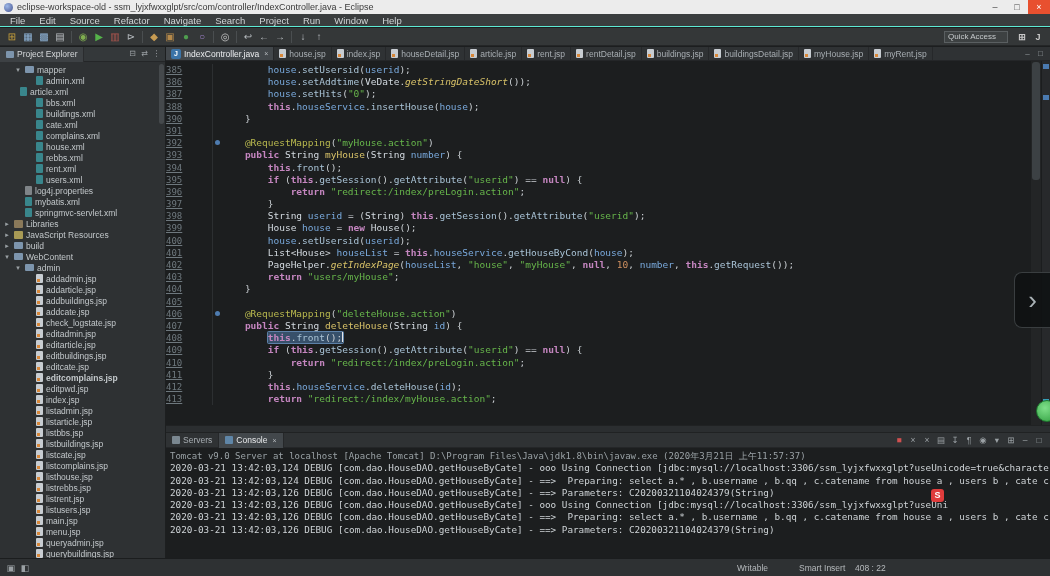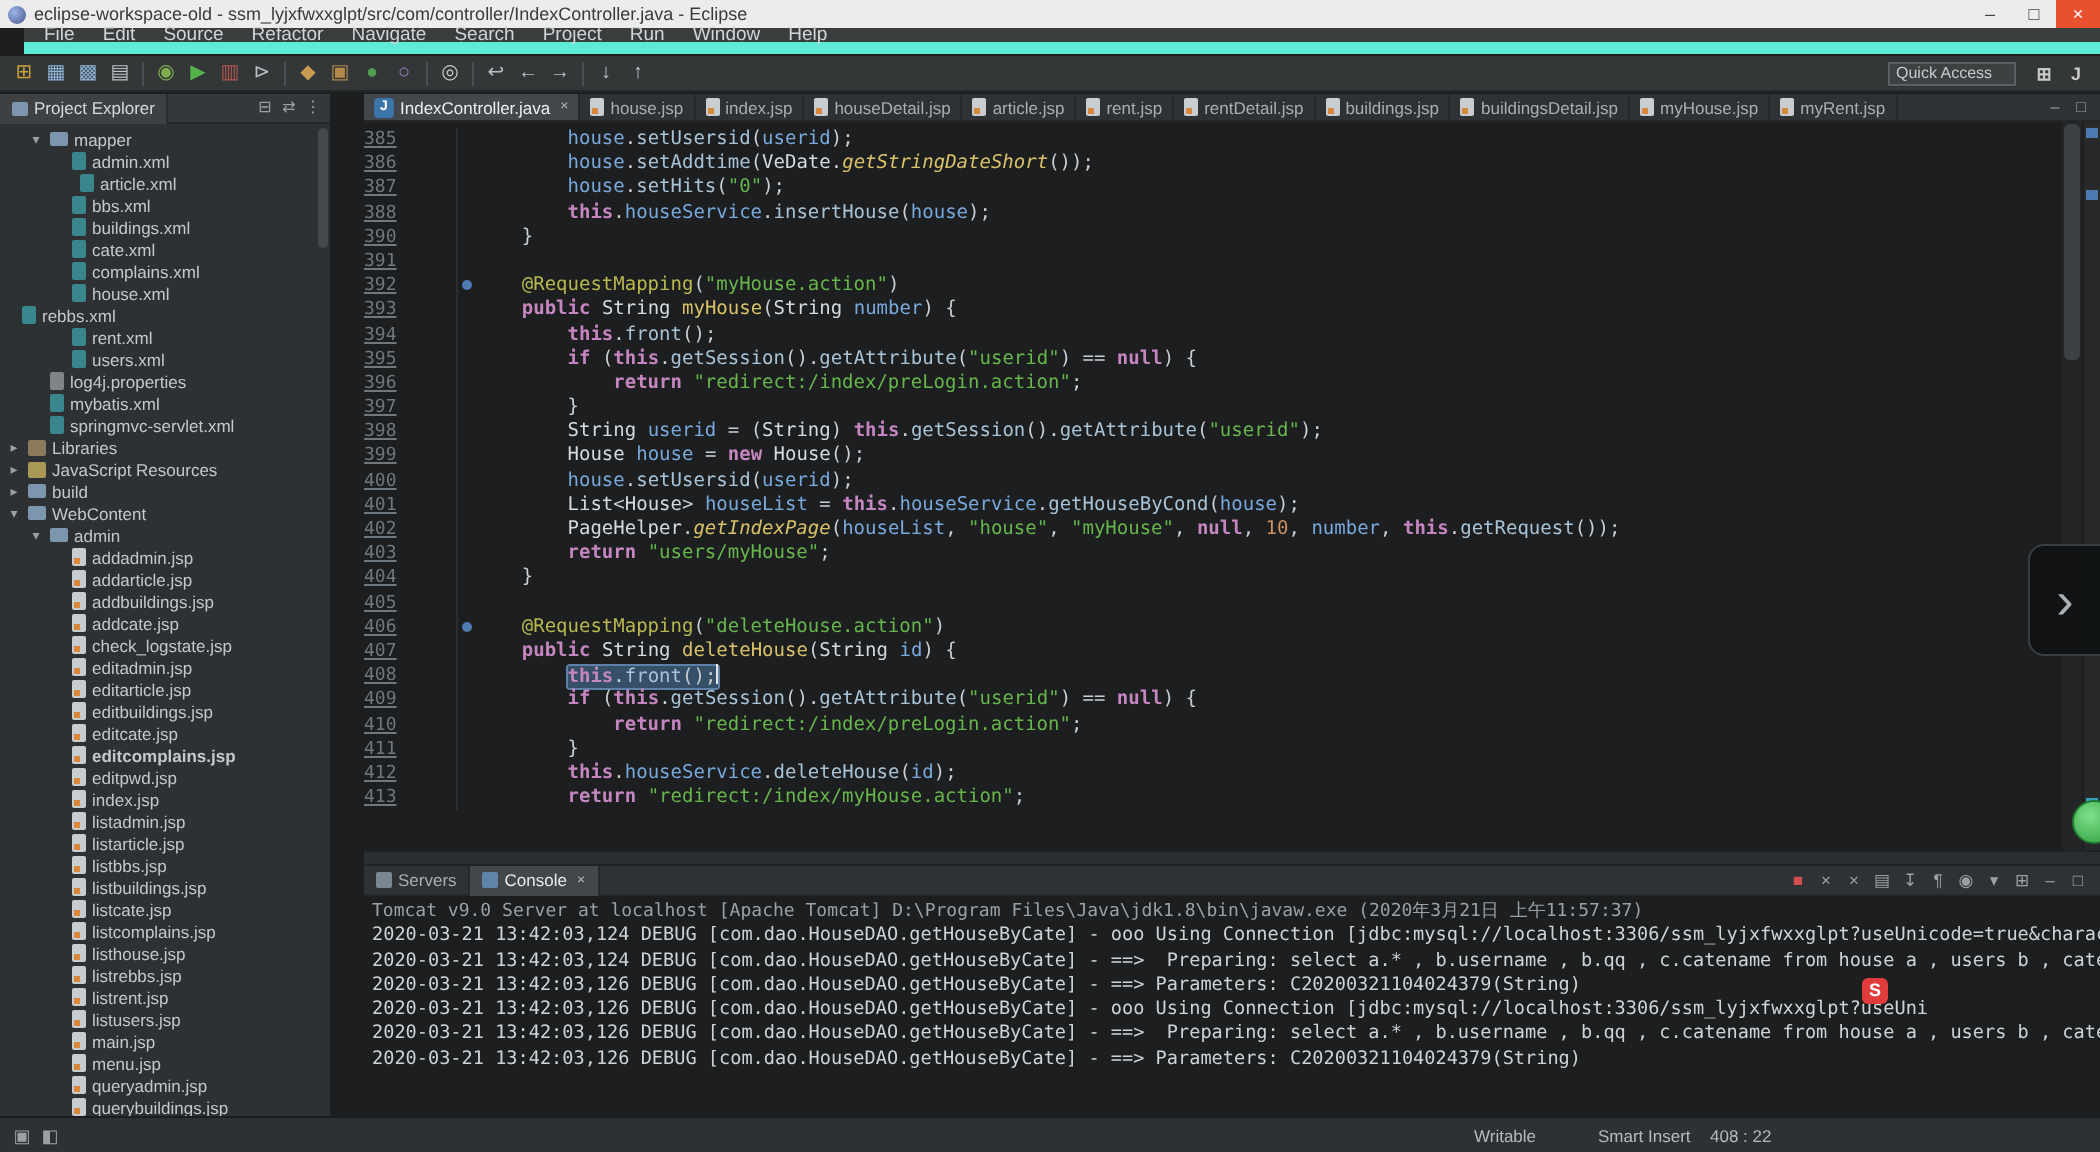--- a/index.html
+++ b/index.html
@@ -8,36 +8,36 @@
 
   
   .titlebar{position:absolute;top:0;left:0;right:0;height:14px;background:#ececec;display:flex;align-items:center;padding-left:4px;gap:4px;}
   .app-icon{width:9px;height:9px;border-radius:50%;background:radial-gradient(circle at 35% 35%,#9db8e8,#44518e);flex:none;}
   .title-text{font-size:9px;color:#3a3a3a;white-space:nowrap;overflow:hidden;}
   .win-controls{margin-left:auto;display:flex;height:14px;flex:none;}
   .wc{width:22px;text-align:center;font-size:9px;line-height:14px;color:#444;}
   .wc.close{background:#e8502f;color:#fff;}
 
   
-  .menubar{position:absolute;top:14px;left:12px;right:0;height:13px;background:#3a3d3e;display:flex;align-items:center;padding-left:3px;border-bottom:6px solid #5eead4;}
+  .menubar{position:absolute;top:14px;left:0;right:0;height:13px;background:#3a3d3e;display:flex;align-items:center;padding-left:3px;border-bottom:1px solid #5eead4;}
   .menu-item{font-size:9.5px;color:#d2d5d7;padding:0 7px;}
 
   
   .toolbar{position:absolute;top:28px;left:0;right:0;height:18px;background:#343738;display:flex;align-items:center;border-bottom:1px solid #242627;padding:0 4px;}
   .tb-left{display:flex;align-items:center;}
   .tb-icon{width:16px;height:14px;font-size:10px;line-height:14px;text-align:center;color:#b9bec2;}
   .tb-sep{width:1px;height:12px;background:#4a4e50;margin:0 3px;}
   .tb-right{margin-left:auto;display:flex;align-items:center;}
   .quick{width:64px;height:12px;background:#3d4142;border:1px solid #5a5f61;color:#d0d3d5;font-size:8px;padding:0 3px;margin-right:6px;font-family:"Liberation Sans",sans-serif;}
   .quick::placeholder{color:#c6cacc;}
   .persp{display:flex;align-items:center;}
   .persp .tb-icon{color:#c9c9c9;font-weight:bold;font-size:9px;}
 
   
-  .main{position:absolute;top:47px;left:0;right:0;bottom:18px;display:flex;gap:16px;}
+  .main{position:absolute;top:47px;left:0;right:0;bottom:18px;display:flex;}
 
   
   .sidebar{width:166px;background:#2e3133;border-right:1px solid #1d1f20;display:flex;flex-direction:column;flex:none;}
   .view-header{height:15px;display:flex;align-items:center;background:#34383a;border-bottom:1px solid #242628;flex:none;}
   .view-tab{display:flex;align-items:center;gap:3px;padding:0 6px;height:15px;background:#3d4144;border-right:1px solid #2a2c2e;}
   .vt-icon{width:8px;height:7px;background:#7d95ad;border-radius:1px;flex:none;}
   .view-title{font-size:8.5px;color:#d6d9db;white-space:nowrap;}
   .vh-icons{margin-left:auto;display:flex;gap:1px;padding-right:3px;}
   .vh-icon{font-size:8px;color:#9ba0a4;width:11px;text-align:center;line-height:14px;}
   .tree{flex:1;overflow:hidden;padding-top:2px;position:relative;}
@@ -203,21 +203,21 @@
         <div class="tree-row" style="padding-left: 14px;">
           <span class="tw">▾</span>
           <span class="ticon ic-folder"></span>
           <span class="tlabel">mapper</span>
         </div>
         <div class="tree-row" style="padding-left: 25px;">
           <span class="tw"></span>
           <span class="ticon ic-xml"></span>
           <span class="tlabel">admin.xml</span>
         </div>
-        <div class="tree-row" style="padding-left: 29px;">
+        <div class="tree-row" style="padding-left: 9px;">
           <span class="tw"></span>
           <span class="ticon ic-xml"></span>
           <span class="tlabel">article.xml</span>
         </div>
         <div class="tree-row" style="padding-left: 25px;">
           <span class="tw"></span>
           <span class="ticon ic-xml"></span>
           <span class="tlabel">bbs.xml</span>
         </div>
         <div class="tree-row" style="padding-left: 25px;">
@@ -233,21 +233,21 @@
         <div class="tree-row" style="padding-left: 25px;">
           <span class="tw"></span>
           <span class="ticon ic-xml"></span>
           <span class="tlabel">complains.xml</span>
         </div>
         <div class="tree-row" style="padding-left: 25px;">
           <span class="tw"></span>
           <span class="ticon ic-xml"></span>
           <span class="tlabel">house.xml</span>
         </div>
-        <div class="tree-row" style="">
+        <div class="tree-row" style="padding-left: 25px;">
           <span class="tw"></span>
           <span class="ticon ic-xml"></span>
           <span class="tlabel">rebbs.xml</span>
         </div>
         <div class="tree-row" style="padding-left: 25px;">
           <span class="tw"></span>
           <span class="ticon ic-xml"></span>
           <span class="tlabel">rent.xml</span>
         </div>
         <div class="tree-row" style="padding-left: 25px;">

